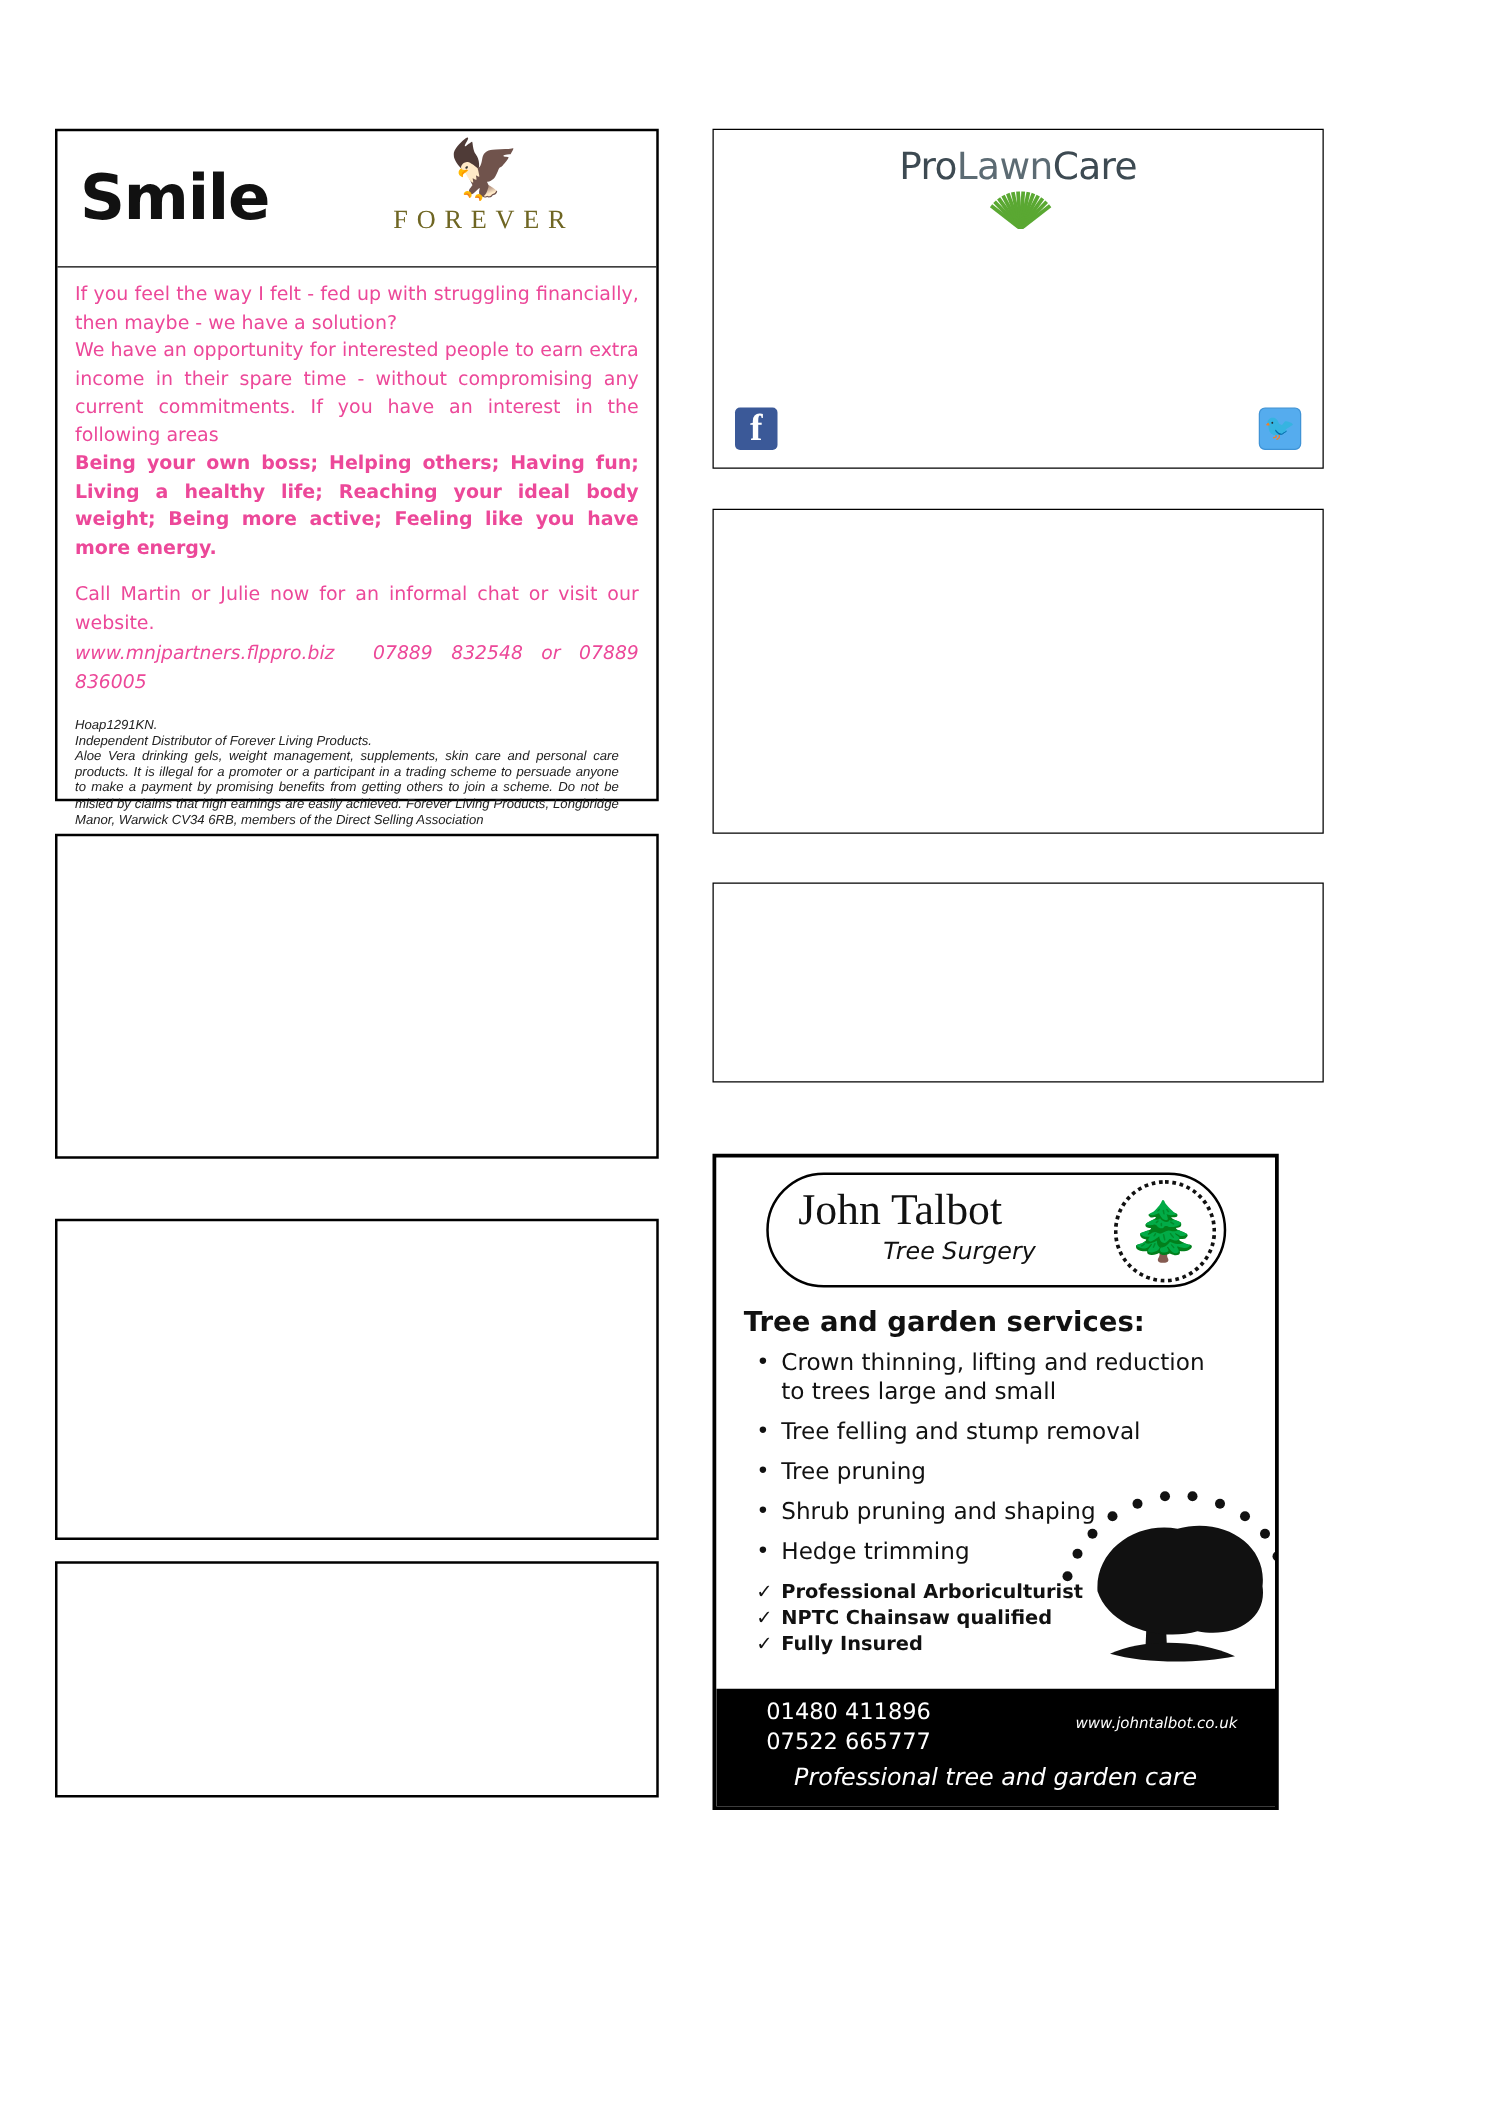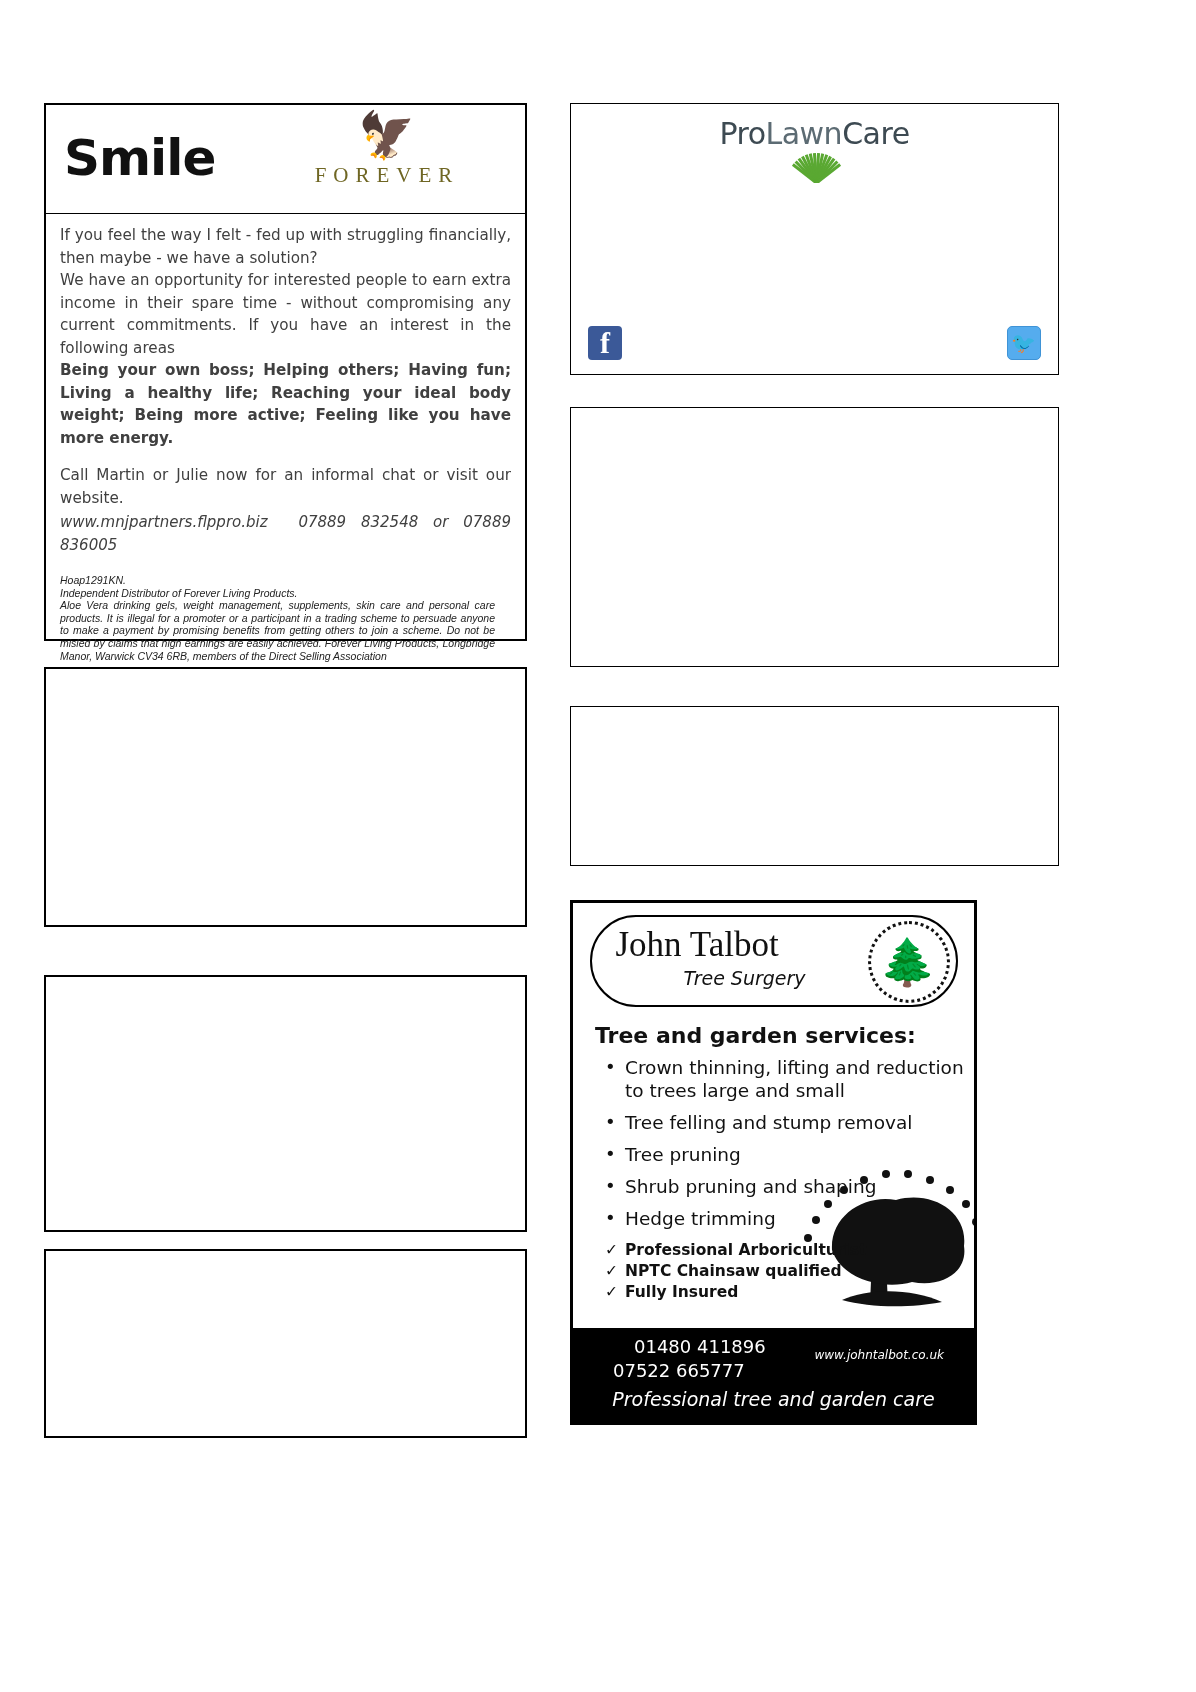--- a/index.html
+++ b/index.html
@@ -69,21 +69,21 @@
     font-size: 21px;
     letter-spacing: 7px;
     color: #6f6623;
     margin-top: 4px;
   }
   .smile-body {
     padding: 10px 14px 6px 14px;
     font-family: "DejaVu Sans", sans-serif;
     font-size: 15.2px;
     line-height: 22.5px;
-    color: #404040;
+    color: #ec4899;
     text-align: justify;
   }
   .smile-body p { margin: 0 0 0 0; }
   .smile-body p.gap { margin-top: 15px; }
   .smile-body .bold { font-weight: bold; }
   .smile-web {
     font-family: "DejaVu Sans", sans-serif;
     font-size: 15px;
     margin-top: 2px;
     font-style: italic;
@@ -171,22 +171,22 @@
   
   #empty-left-1 { left: 44px;  top: 667px;  width: 483px; height: 260px; }
   #empty-left-2 { left: 44px;  top: 975px;  width: 483px; height: 257px; }
   #empty-left-3 { left: 44px;  top: 1249px; width: 483px; height: 189px; }
   #empty-right-1 { left: 570px; top: 407px;  width: 489px; height: 260px; border-width: 1.5px; }
   #empty-right-2 { left: 570px; top: 706px;  width: 489px; height: 160px; border-width: 1.5px; }
 
   
   #talbot-ad {
     left: 570px;
-    top: 900px;
-    width: 407px;
+    top: 923px;
+    width: 453px;
     height: 525px;
     border: 3px solid #000;
     overflow: hidden;
   }
   .talbot-logo {
     position: relative;
     margin: 12px auto 0 auto;
     width: 368px;
     height: 92px;
     border: 2px solid #000;
@@ -299,21 +299,20 @@
     height: 94px;
     background: #000;
     color: #fff;
   }
   .talbot-phone1 {
     position: absolute;
     left: 40px;
     top: 8px;
     font-family: "DejaVu Sans", sans-serif;
     font-size: 18px;
-    margin-left: 21px;
   }
   .talbot-phone2 {
     position: absolute;
     left: 40px;
     top: 32px;
     font-family: "DejaVu Sans", sans-serif;
     font-size: 18px;
   }
   .talbot-web {
     position: absolute;

